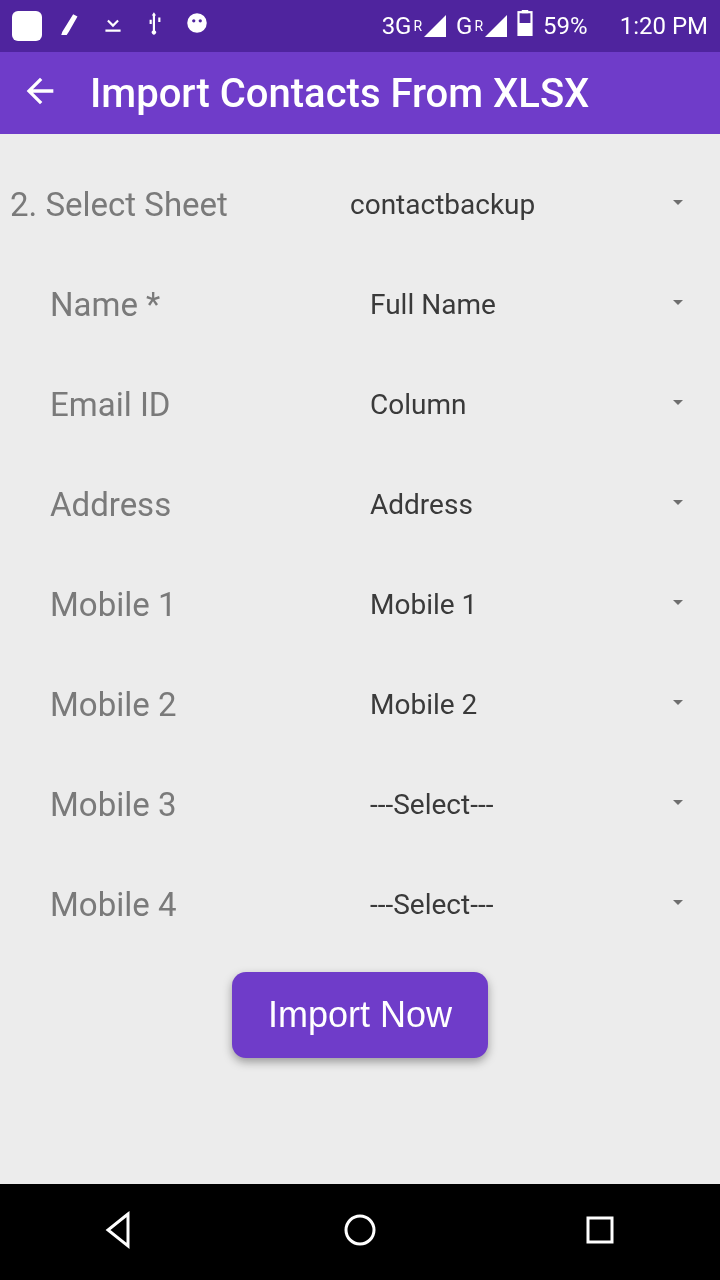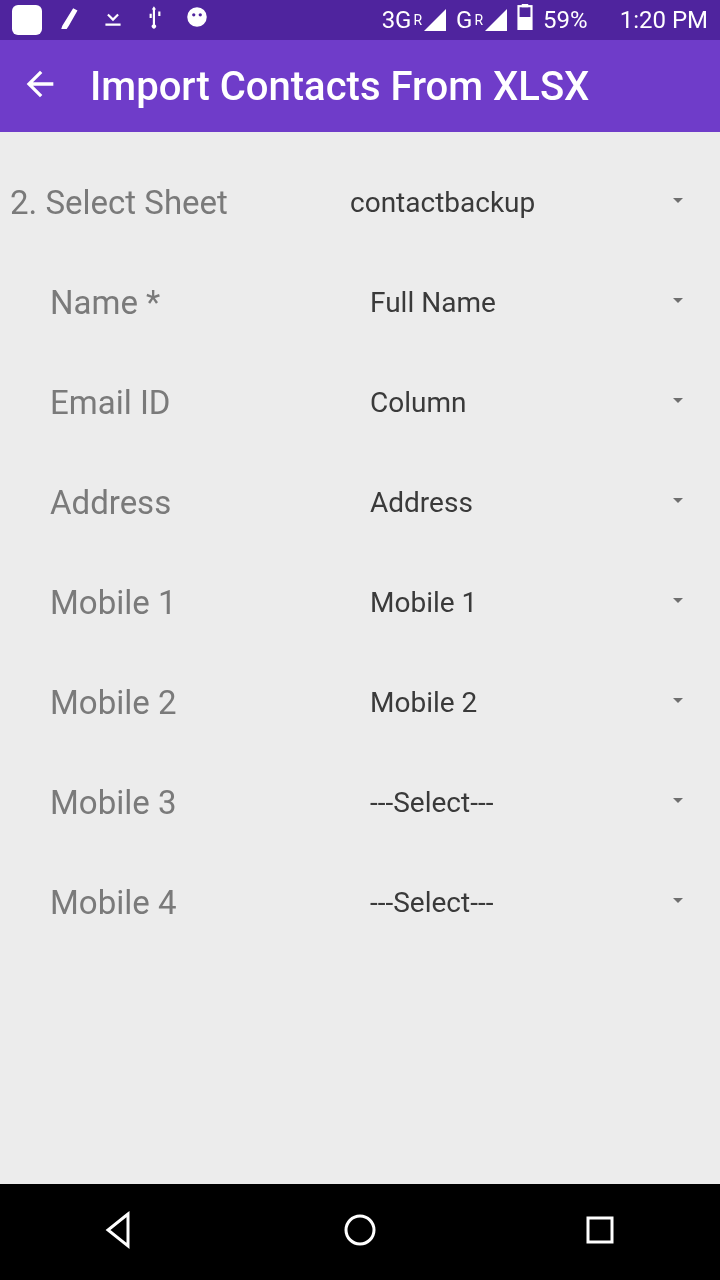--- a/index.html
+++ b/index.html
@@ -1,35 +1,35 @@
 <!DOCTYPE html>
 <html><head>
 <meta charset="utf-8">
 <style>
   * { box-sizing: border-box; margin: 0; padding: 0; }
   html, body { width: 720px; height: 1280px; font-family: Roboto, Arial, sans-serif; overflow: hidden; }
   body { display: flex; flex-direction: column; background: #ececec; }
 
   .status-bar {
-    height: 40px;
+    height: 52px;
     background: #4f249e;
     color: #fff;
     display: flex;
     align-items: center;
     padding: 0 12px;
     font-size: 24px;
   }
   .status-left { display: flex; align-items: center; gap: 16px; }
   .status-right { margin-left: auto; display: flex; align-items: center; gap: 10px; }
   .status-square { width: 30px; height: 30px; background: #fff; border-radius: 6px; }
   .signal-triangle { width: 0; height: 0; border-left: 22px solid transparent; border-bottom: 22px solid #fff; display:inline-block; }
   .status-item { display:flex; align-items:center; gap:2px; }
 
   .app-bar {
-    height: 92px;
+    height: 82px;
     background: #6f3cc9;
     color: #fff;
     display: flex;
     align-items: center;
     padding: 0 20px;
     gap: 30px;
   }
   .back-arrow svg { width: 40px; height: 40px; fill: #fff; }
   .app-title { font-size: 40px; font-weight: 500; }
 
@@ -226,20 +226,21 @@
   <div class="row">
     <div class="row-label">Mobile 4</div>
     <div class="row-value">
       <span>---Select---</span>
       <span class="chevron"><svg viewBox="0 0 24 24">
             <path d="M7 10l5 5 5-5z"></path>
           </svg></span>
     </div>
   </div>
 
+  <button class="import-btn">Import Now</button>
 
 </div>
 
 <div class="nav-bar">
   <span>
     <svg viewBox="0 0 48 48">
         <path d="M32 8 L12 24 L32 40 Z" fill="none"></path>
       </svg>
   </span>
   <span>

